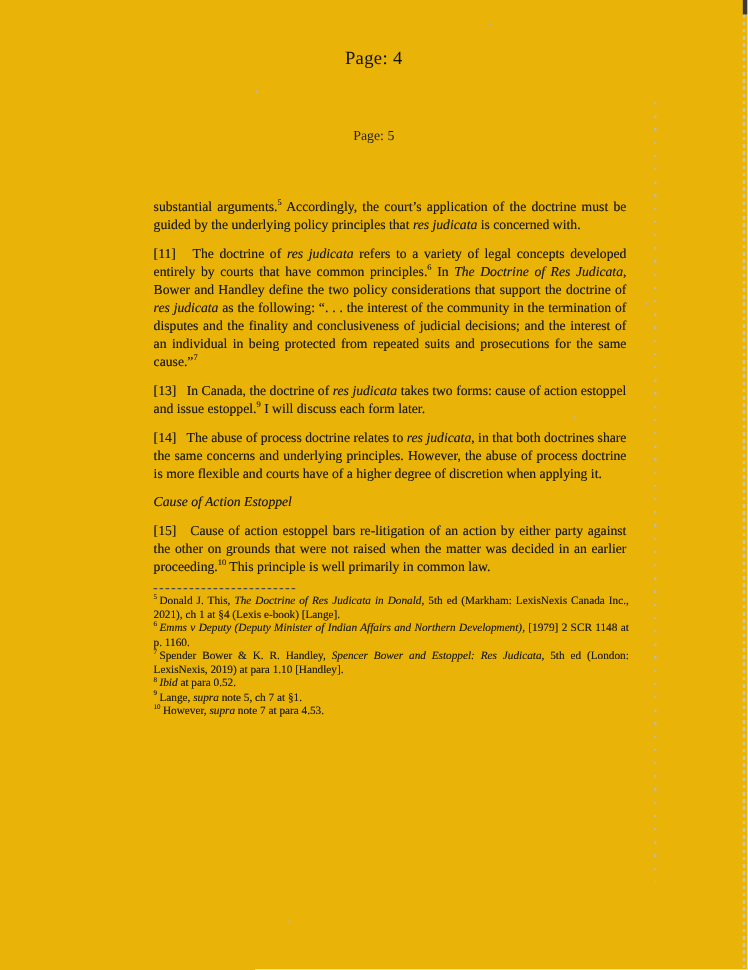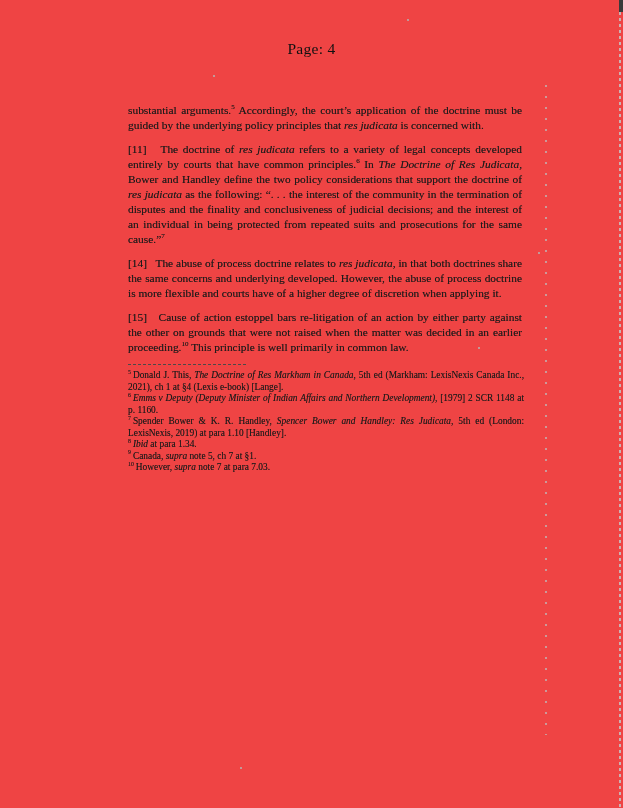--- a/index.html
+++ b/index.html
@@ -1,20 +1,20 @@
 <!DOCTYPE html>
 <html><head>
 <meta charset="utf-8">
 <style>
   html, body { margin: 0; padding: 0; background: #ffffff; }
   .page {
     position: relative;
     width: 623px;
     height: 808px;
-    background: #ef4444;
+    background: #eab308;
     overflow: hidden;
     font-family: "Liberation Serif", "DejaVu Serif", serif;
     color: #1b1b1b;
   }
   .outer-label {
     margin-top: 40px;
     text-align: center;
     font-size: 15.5px;
     line-height: 18px;
     letter-spacing: 0.3px;
@@ -88,36 +88,39 @@
     border-radius: 50%;
   }
 </style>
 </head>
 <body>
 
 <div class="page">
 
   <div class="outer-label">Page: 4</div>
 
+  <div class="inner-label">Page: 5</div>
 
   <div class="content">
     <p><span>substantial arguments.</span><sup>5</sup><span> Accordingly, the court’s application of the doctrine must be guided by the underlying policy principles that </span><span class="it">res judicata</span><span> is concerned with.</span></p>
     <p><span>[11]&nbsp;&nbsp; The doctrine of </span><span class="it">res judicata</span><span> refers to a variety of legal concepts developed entirely by courts that have common principles.</span><sup>6</sup><span> In </span><span class="it">The Doctrine of Res Judicata</span><span>, Bower and Handley define the two policy considerations that support the doctrine of </span><span class="it">res judicata</span><span> as the following: “. . . the interest of the community in the termination of disputes and the finality and conclusiveness of judicial decisions; and the interest of an individual in being protected from repeated suits and prosecutions for the same cause.”</span><sup>7</sup></p>
-    <p><span>[14]&nbsp;&nbsp; The abuse of process doctrine relates to </span><span class="it">res judicata</span><span>, in that both doctrines share the same concerns and underlying developed. However, the abuse of process doctrine is more flexible and courts have of a higher degree of discretion when applying it.</span></p>
+    <p><span>[13]&nbsp;&nbsp; In Canada, the doctrine of </span><span class="it">res judicata</span><span> takes two forms: cause of action estoppel and issue estoppel.</span><sup>9</sup><span> I will discuss each form later.</span></p>
+    <p><span>[14]&nbsp;&nbsp; The abuse of process doctrine relates to </span><span class="it">res judicata</span><span>, in that both doctrines share the same concerns and underlying principles. However, the abuse of process doctrine is more flexible and courts have of a higher degree of discretion when applying it.</span></p>
+    <p><span class="it">Cause of Action Estoppel</span></p>
     <p><span>[15]&nbsp;&nbsp; Cause of action estoppel bars re-litigation of an action by either party against the other on grounds that were not raised when the matter was decided in an earlier proceeding.</span><sup>10</sup><span> This principle is well primarily in common law.</span></p>
 
     <div class="fn-sep"></div>
 
     <div class="footnotes">
-      <div class="fn"><sup>5</sup><span><span>Donald J. This, </span><span class="it">The Doctrine of Res Markham in Canada</span><span>, 5th ed (Markham: LexisNexis Canada Inc., 2021), ch 1 at §4 (Lexis e-book) [Lange].</span></span></div>
+      <div class="fn"><sup>5</sup><span><span>Donald J. This, </span><span class="it">The Doctrine of Res Judicata in Donald</span><span>, 5th ed (Markham: LexisNexis Canada Inc., 2021), ch 1 at §4 (Lexis e-book) [Lange].</span></span></div>
       <div class="fn"><sup>6</sup><span><span class="it">Emms v Deputy (Deputy Minister of Indian Affairs and Northern Development)</span><span>, [1979] 2 SCR 1148 at p. 1160.</span></span></div>
-      <div class="fn"><sup>7</sup><span><span>Spender Bower &amp; K. R. Handley, </span><span class="it">Spencer Bower and Handley: Res Judicata</span><span>, 5th ed (London: LexisNexis, 2019) at para 1.10 [Handley].</span></span></div>
-      <div class="fn"><sup>8</sup><span><span class="it">Ibid</span><span> at para 1.34.</span></span></div>
-      <div class="fn"><sup>9</sup><span><span>Canada, </span><span class="it">supra</span><span> note 5, ch 7 at §1.</span></span></div>
-      <div class="fn"><sup>10</sup><span><span>However, </span><span class="it">supra</span><span> note 7 at para 7.03.</span></span></div>
+      <div class="fn"><sup>7</sup><span><span>Spender Bower &amp; K. R. Handley, </span><span class="it">Spencer Bower and Estoppel: Res Judicata</span><span>, 5th ed (London: LexisNexis, 2019) at para 1.10 [Handley].</span></span></div>
+      <div class="fn"><sup>8</sup><span><span class="it">Ibid</span><span> at para 0.52.</span></span></div>
+      <div class="fn"><sup>9</sup><span><span>Lange, </span><span class="it">supra</span><span> note 5, ch 7 at §1.</span></span></div>
+      <div class="fn"><sup>10</sup><span><span>However, </span><span class="it">supra</span><span> note 7 at para 4.53.</span></span></div>
     </div>
   </div>
 
   <div class="edge-dots"></div>
   <div class="mid-noise"></div>
   <div class="corner-mark"></div>
   <div class="speck" style="left:407px; top:19px;"></div>
   <div class="speck" style="left:213px; top:75px;"></div>
   <div class="speck" style="left:538px; top:252px;"></div>
   <div class="speck" style="left:478px; top:347px;"></div>

